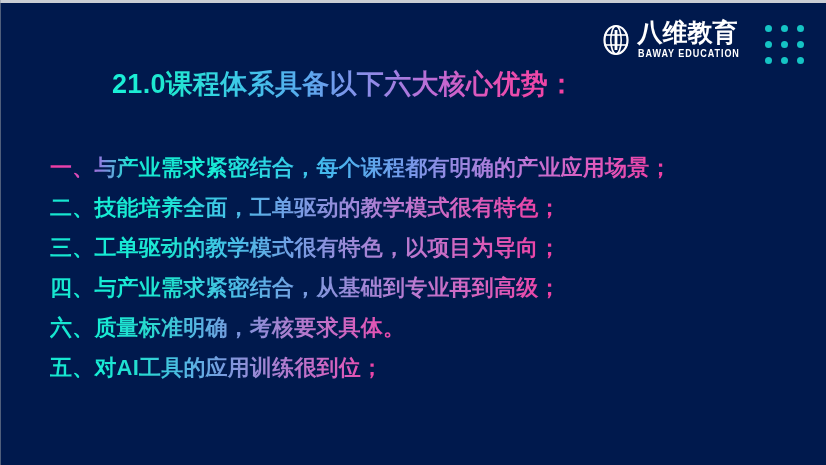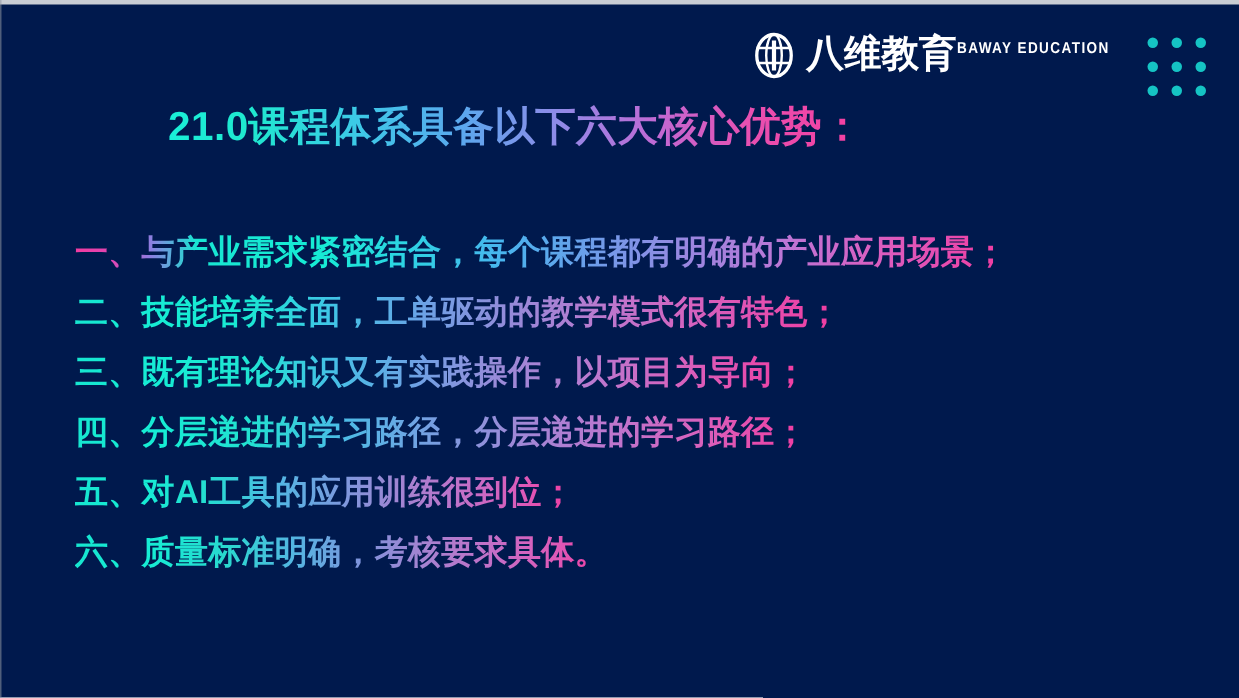--- a/index.html
+++ b/index.html
@@ -52,21 +52,21 @@
     gap: 6px;
   }
   .logo-emblem {
     width: 32px;
     height: 32px;
     flex: 0 0 32px;
     margin-top: 1px;
   }
   .logo-words {
     display: flex;
-    flex-direction: row;
+    flex-direction: column;
     align-items: flex-start;
     line-height: 1;
   }
   .logo-cn {
     font-size: 25px;
     font-weight: 700;
     color: #ffffff;
     letter-spacing: 0px;
     white-space: nowrap;
     font-family: "Liberation Sans", "DejaVu Sans", sans-serif;
@@ -222,26 +222,26 @@
   <div class="title">21.0课程体系具备以下六大核心优势：</div>
 
   <div class="list">
     <div class="row g1">
       <span class="txt"><span>一、</span><span>与产业需求紧密结合，每个课程都有明确的产业应用场景；</span></span>
     </div>
     <div class="row g2">
       <span class="txt"><span>二、</span><span>技能培养全面，工单驱动的教学模式很有特色；</span></span>
     </div>
     <div class="row g3">
-      <span class="txt"><span>三、</span><span>既有理论知识又有实践操作，以项目为导向；</span></span>
+      <span class="txt"><span>三、</span><span>工单驱动的教学模式很有特色，以项目为导向；</span></span>
     </div>
     <div class="row g4">
-      <span class="txt"><span>四、</span><span>分层递进的学习路径，分层递进的学习路径；</span></span>
+      <span class="txt"><span>四、</span><span>与产业需求紧密结合，从基础到专业再到高级；</span></span>
+    </div>
+    <div class="row g6">
+      <span class="txt"><span>六、</span><span>质量标准明确，考核要求具体。</span></span>
     </div>
     <div class="row g5">
       <span class="txt"><span>五、</span><span>对AI工具的应用训练很到位；</span></span>
     </div>
-    <div class="row g6">
-      <span class="txt"><span>六、</span><span>质量标准明确，考核要求具体。</span></span>
-    </div>
   </div>
 
 </div>
 
 </body></html>

